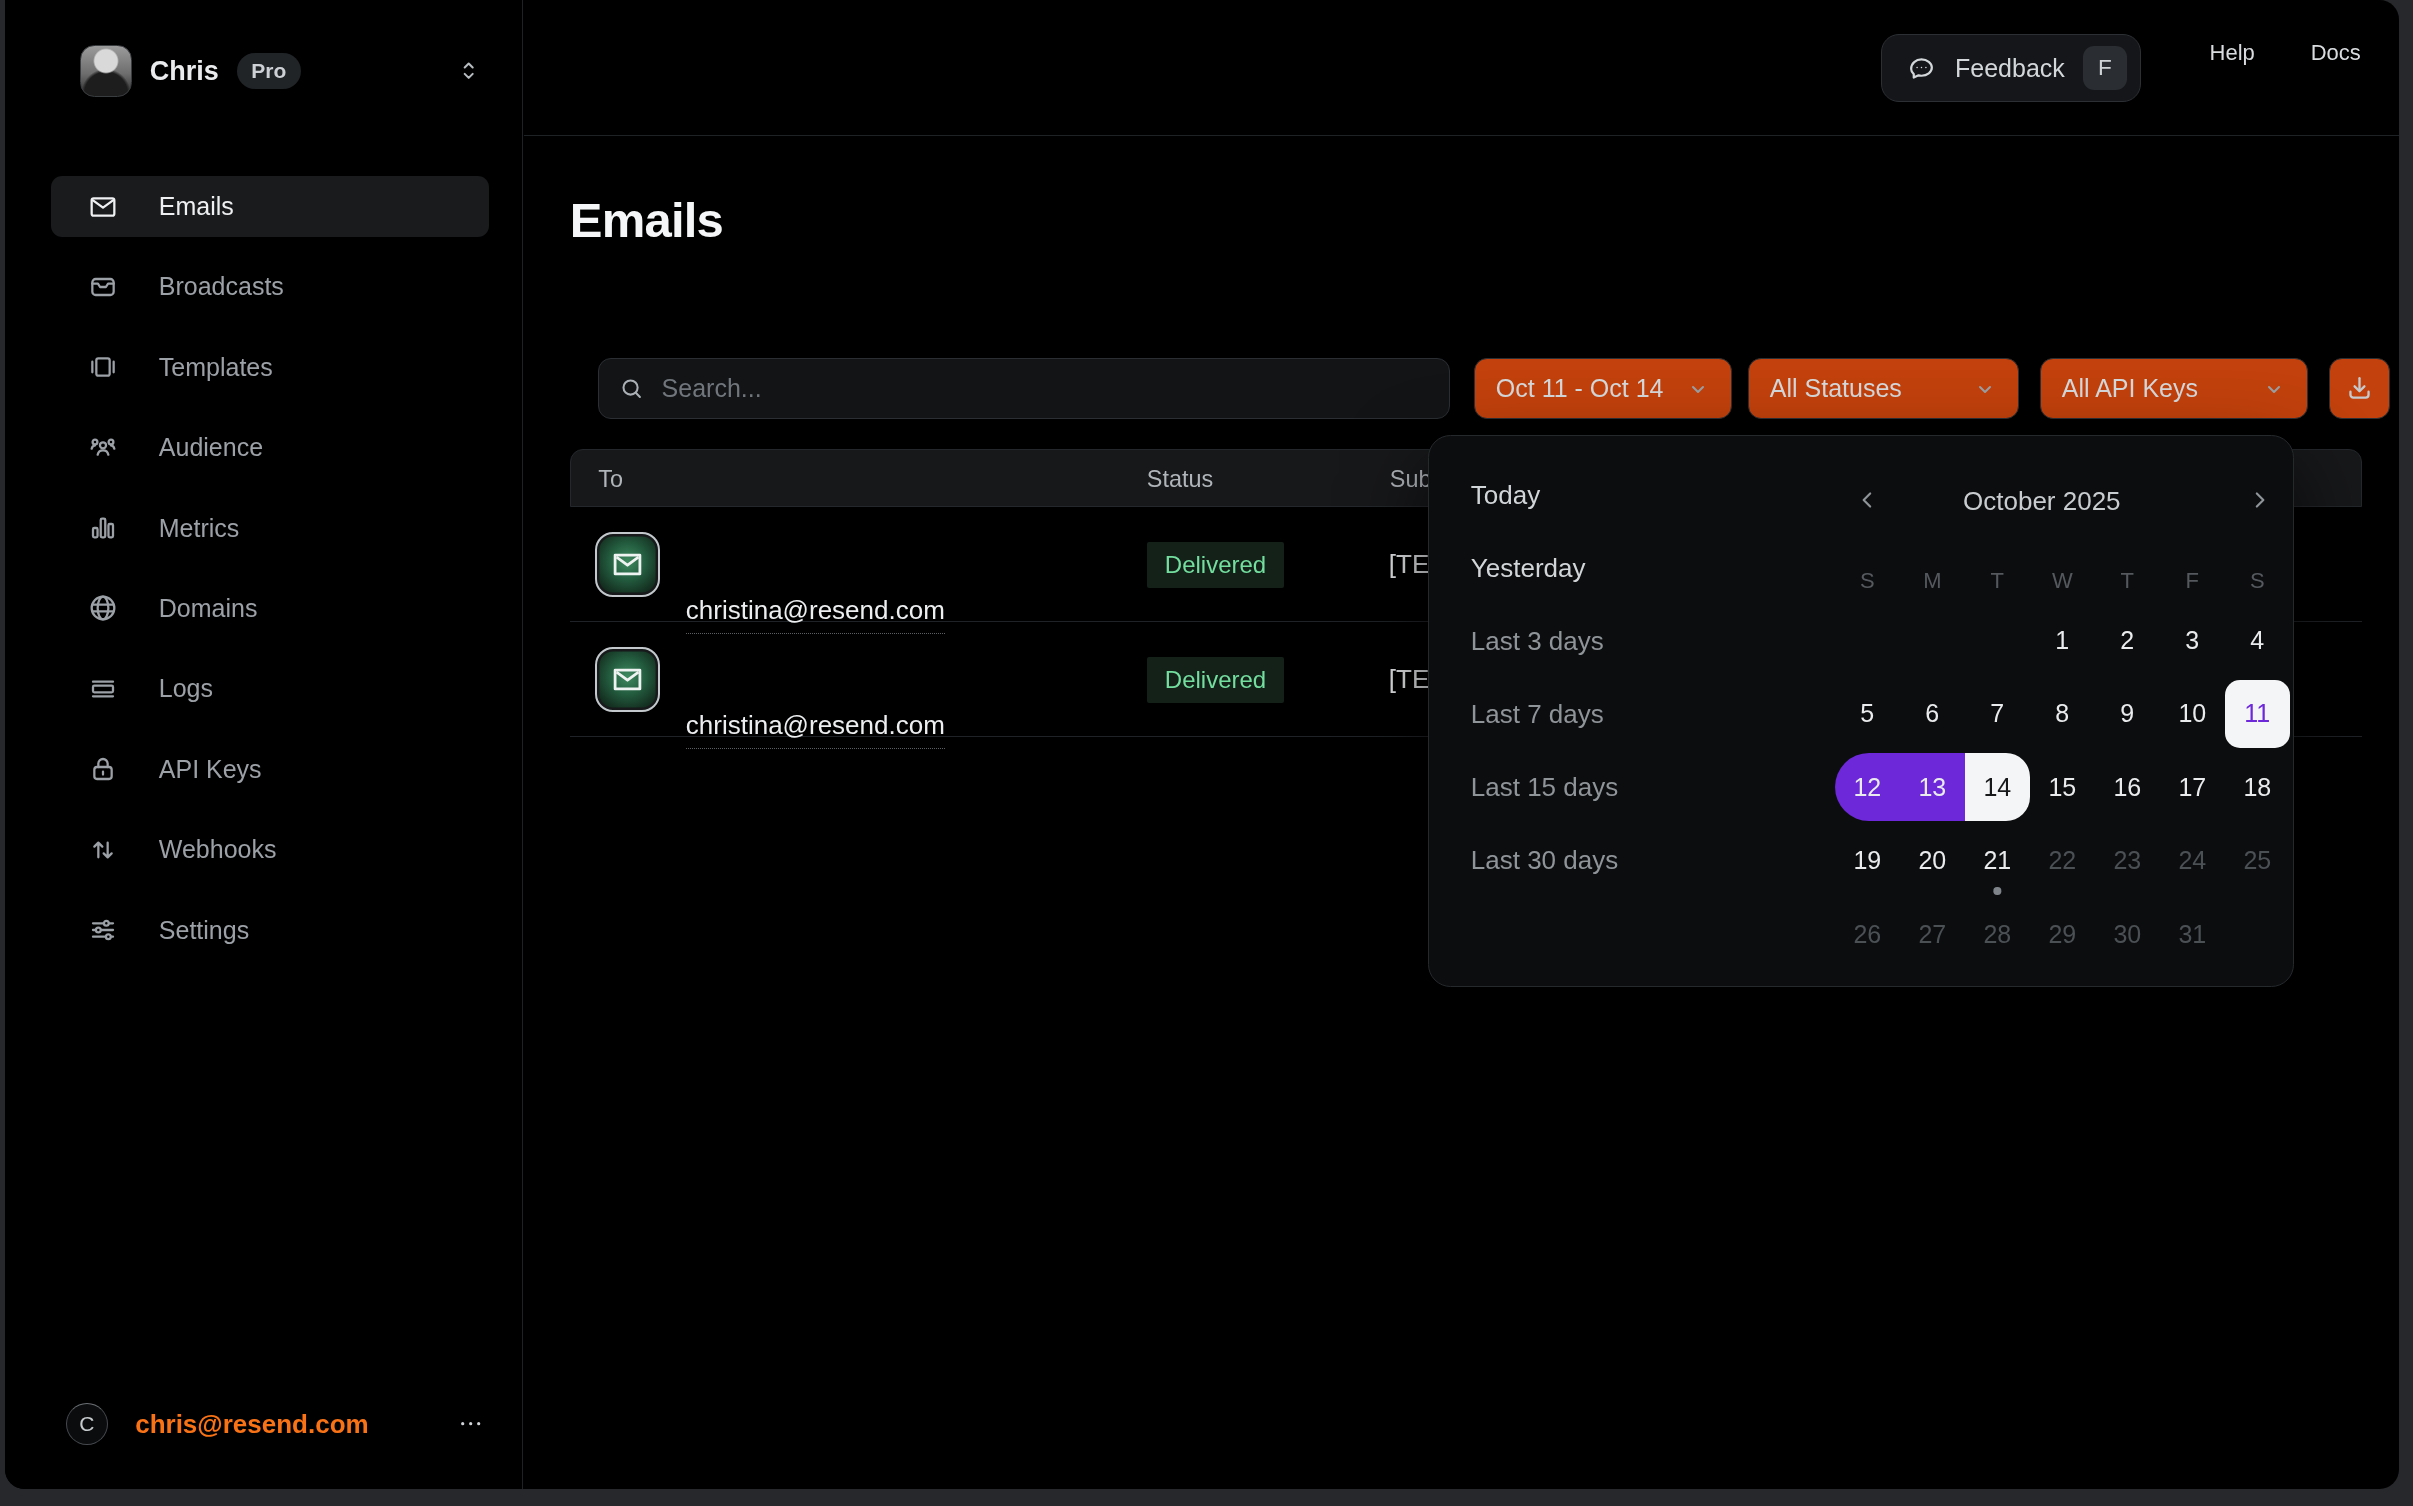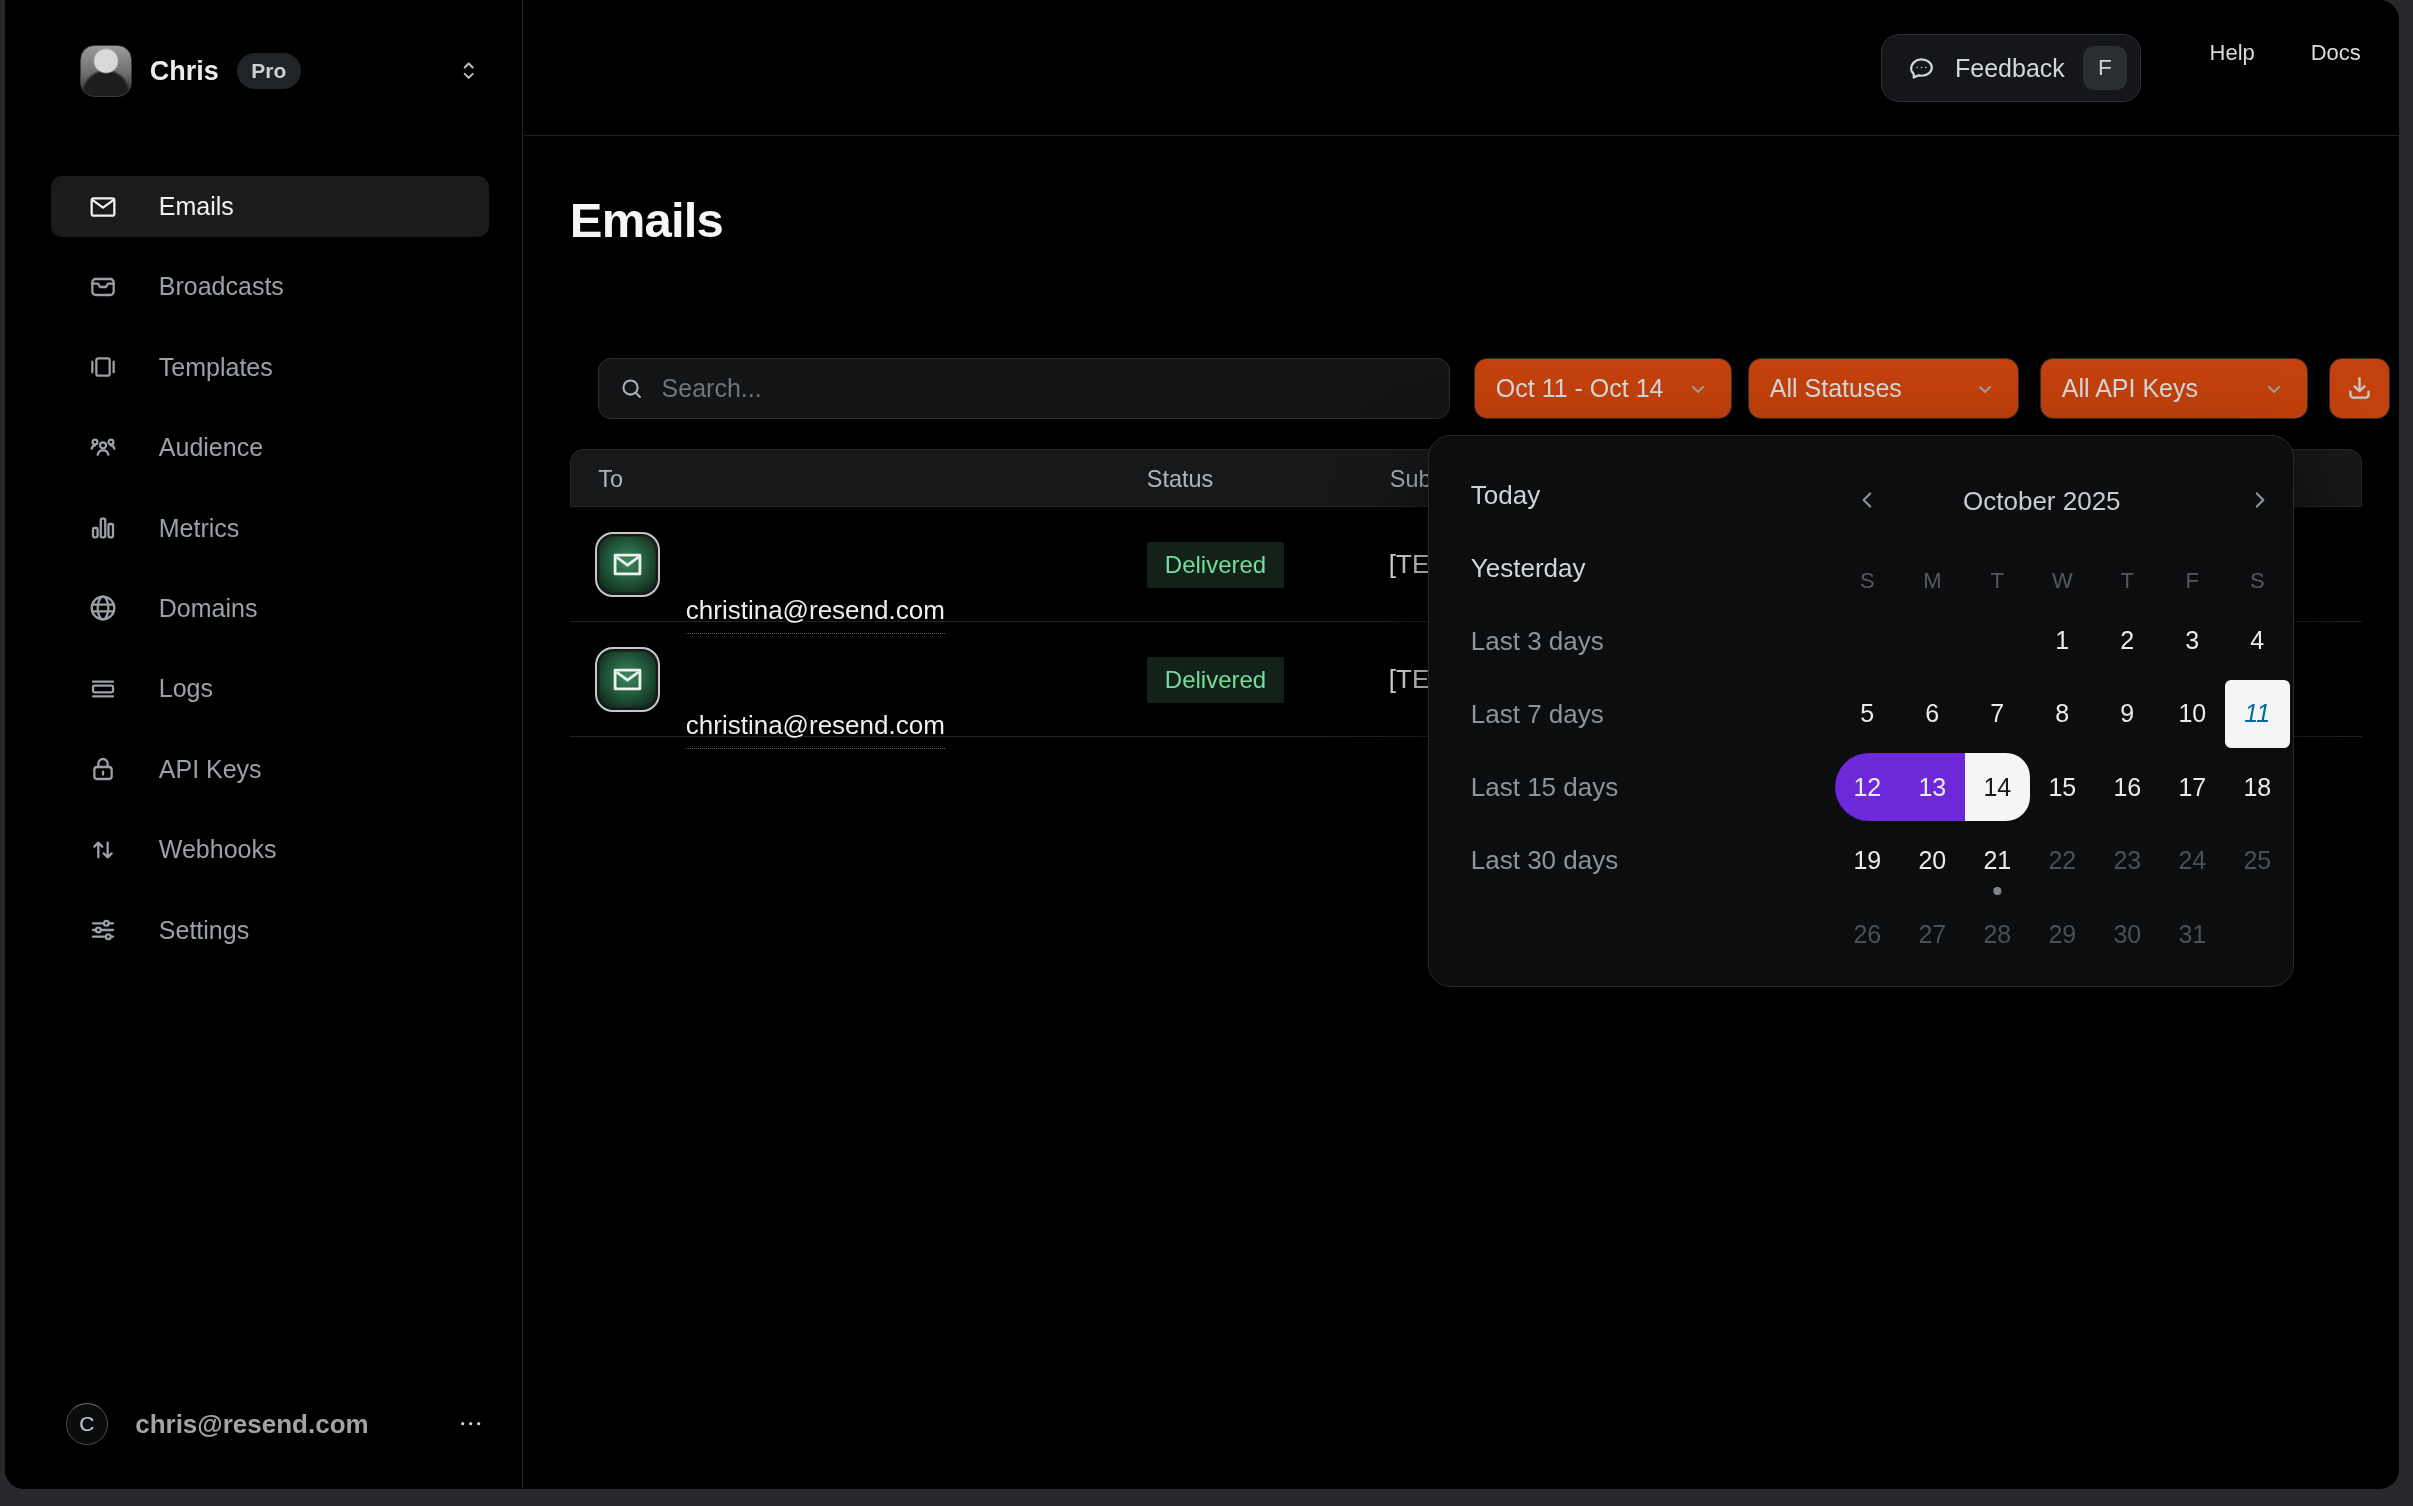--- a/index.html
+++ b/index.html
@@ -33,21 +33,21 @@
   .nav-item { height:61px; margin:0 34px 19.4px 46px; width:438px; border-radius:11.3px;
     display:flex; align-items:center; gap:40px; padding-left:36px;
     color:#9ca1a7; font-size:25px; cursor:pointer; }
   .nav-item.active { background:#191b1d; color:#eef0f2; }
   .nav-item .ic { display:flex; width:32px; justify-content:center; }
   .foot { position:absolute; left:61px; bottom:39px; width:419px; height:52px;
     display:flex; align-items:center; gap:27.4px; }
   .foot-av { width:42px; height:42px; border-radius:50%; background:#0b0c0d;
     border:1.6px solid #45494d; border-top-color:#6b7074;
     color:#c6cacd; font-size:21px; display:flex; align-items:center; justify-content:center; }
-  .foot-mail { color:#a3a3a3; font-size:26px; font-weight:700; }
+  .foot-mail { color:#f97316; font-size:26px; font-weight:700; }
   .foot-dots { margin-left:auto; color:#cfd3d6; display:flex; cursor:pointer; }
   
   .topbar { position:absolute; left:519px; right:0; top:0; height:136px;
     border-bottom:0.8px solid #1f2225; }
   .feedback { position:absolute; right:258px; top:34px; height:68px;
     display:flex; align-items:center; gap:18px; padding:0 13px 0 24px;
     background:#141619; border:0.8px solid #2c2f33; border-radius:18px;
     color:#d4d7da; font-size:25px; cursor:pointer; font-family:inherit; }
   .kbd { width:44px; height:44px; border-radius:11.3px; background:#2a2d31;
     color:#cfd3d6; font-size:22.6px; display:flex; align-items:center; justify-content:center; }
@@ -107,21 +107,21 @@
   .cal-title { position:absolute; left:0; right:0; text-align:center; top:5.6px;
     color:#c9cccf; font-size:26px; }
   .weekdays { position:absolute; left:406px; top:131px; display:grid;
     grid-template-columns:repeat(7,65px); }
   .wd { height:27.4px; display:flex; align-items:center; justify-content:center;
     color:#55595e; font-size:22px; }
   .cal-grid { position:absolute; left:406px; top:170px; display:grid;
     grid-template-columns:repeat(7,65px); grid-auto-rows:68px; row-gap:5.6px; }
   .day { display:flex; align-items:center; justify-content:center; position:relative;
     color:#e9ebed; font-size:25px; border-radius:22.6px; cursor:pointer; }
-  .day.start { background:#f4f5f7; color:#0369a1; border-radius:6px;font-style:italic; }
+  .day.start { background:#f4f5f7; color:#6d28d9; border-radius:15px; }
   .day.range { background:#6d28d9; border-radius:0; }
   .day.range.edge-left { border-radius:34px 0 0 34px; }
   .day.end { background:#f4f5f7; color:#16181a; border-radius:0 24px 24px 0; }
   .day.muted { color:#4b5054; }
   .day.empty { visibility:hidden; }
   .day .dot { position:absolute; left:50%; transform:translateX(-50%); bottom:0px;
     width:7.3px; height:7.3px; border-radius:50%; background:#7f848a; }
   svg { display:block; }
 </style>
 </head>

